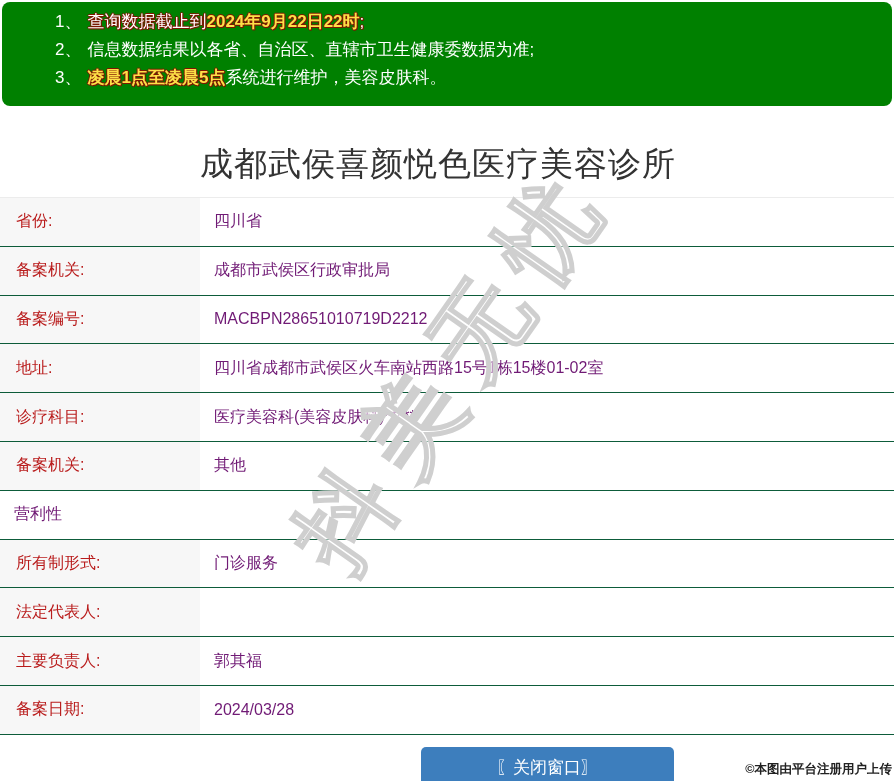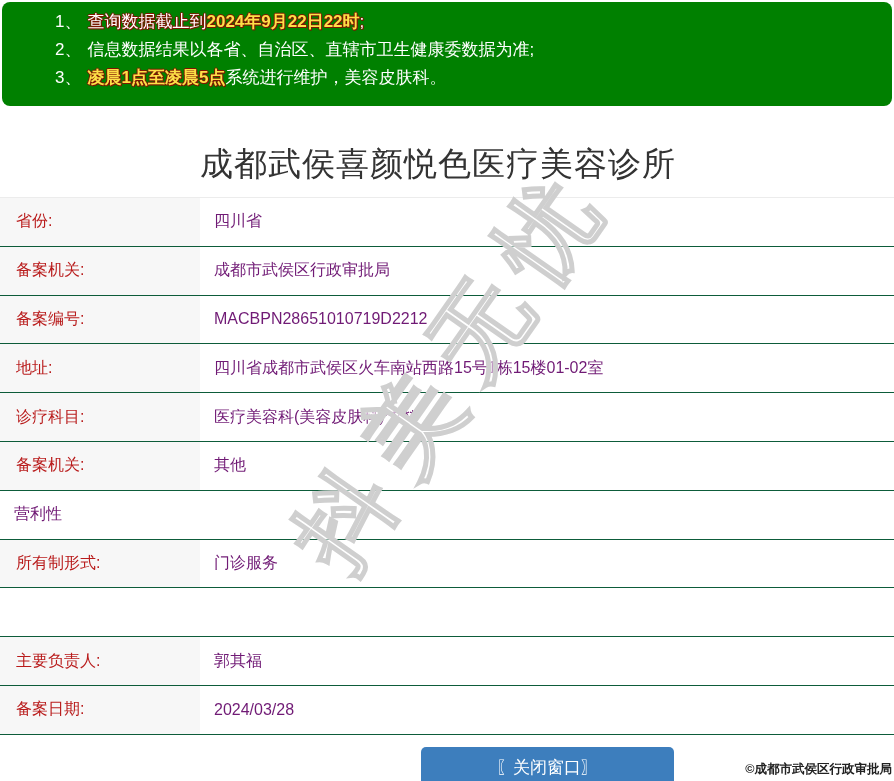--- a/index.html
+++ b/index.html
@@ -118,30 +118,31 @@
       <div class="cell-value">其他</div>
     </div>
     <div class="row">
       <div class="cell-value">营利性</div>
     </div>
     <div class="row">
       <div class="cell-label">所有制形式:</div>
       <div class="cell-value">门诊服务</div>
     </div>
     <div class="row">
+      <div class="cell-label">法定代表人:</div>
     </div>
     <div class="row">
       <div class="cell-label">主要负责人:</div>
       <div class="cell-value">郭其福</div>
     </div>
     <div class="row">
       <div class="cell-label">备案日期:</div>
       <div class="cell-value">2024/03/28</div>
     </div>
   </div>
 
 <div class="watermark">抖美无忧</div>
 
 <div class="button-row">
   <button class="close-btn">〖关闭窗口〗</button>
 </div>
 
-<div class="footer-note">©成都市武侯区行政审批局</div>
+<div class="footer-note">©本图由平台注册用户上传</div>
 
 </body></html>

